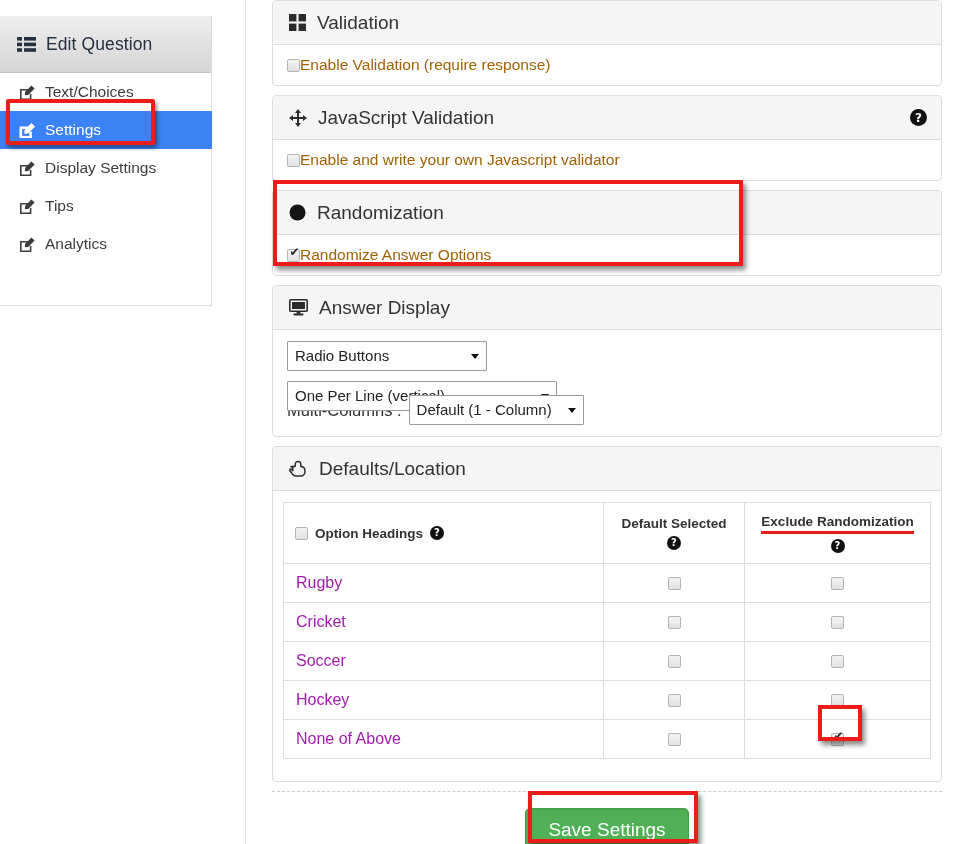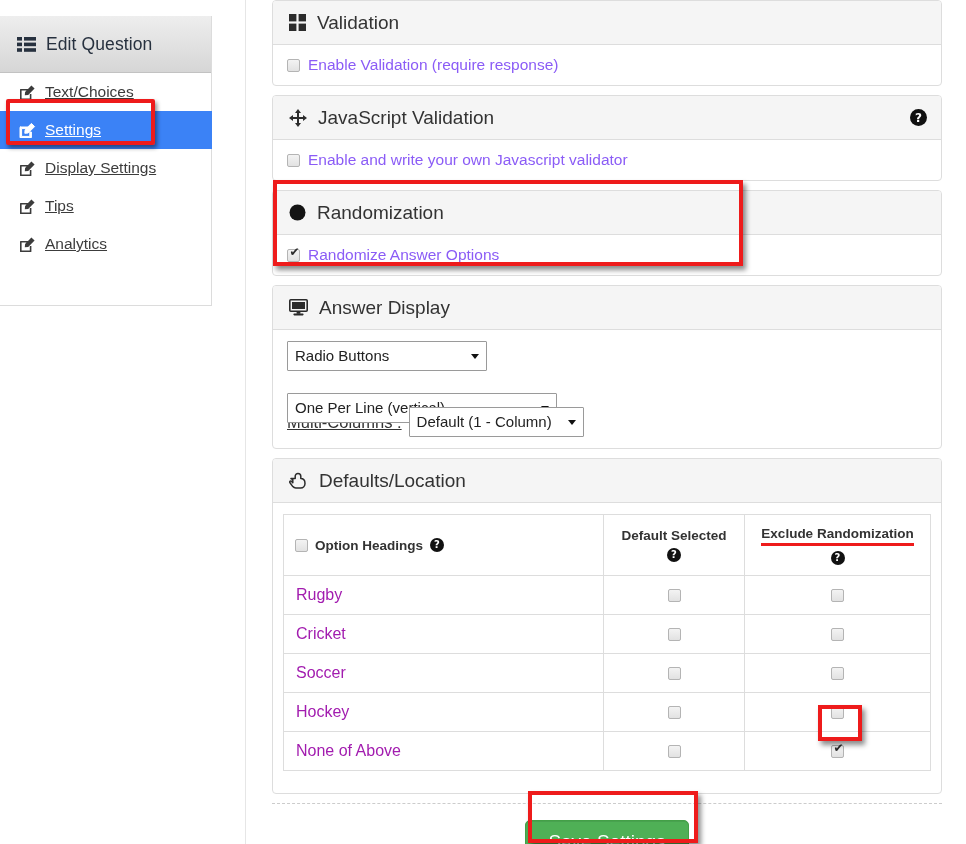--- a/index.html
+++ b/index.html
@@ -30,21 +30,20 @@
   }
   #sidebar-header .hdr-icon{width:19px;height:15px;margin-right:10px;display:inline-block;position:relative;}
   #sidebar-header .title{
     font-size:17.5px;color:#27313f;letter-spacing:.1px;
   }
   .side-item{
     height:38px;display:flex;align-items:center;
     padding-left:19px;box-sizing:border-box;
     font-size:15.5px;color:#3c3c3c;
     position:relative;
-    text-decoration:underline;
   }
   .side-item .pencil{margin-right:9px;display:inline-block;width:17px;height:15px;position:relative;}
   .side-item.active{
     background:#3b82f6;color:#ffffff;width:212px;
   }
   .side-item.active .pencil svg path{fill:#ffffff;stroke:#ffffff;}
   
   #active-bleed{
     position:absolute;left:212px;top:100px;width:0px;height:38px;background:#29a3dd;
   }
@@ -106,21 +105,21 @@
     position:relative;
     flex:0 0 auto;
   }
   .cb.checked::after{
     content:"\2714";
     position:absolute;left:0px;top:-4px;
     font-size:12px;color:#2b2b2b;
     line-height:13px;width:13px;text-align:center;
     font-family:"DejaVu Sans",sans-serif;
   }
-  .cb-row{display:flex;align-items:center;gap:8px;font-size:15.5px;color:#8b5cf6;text-align:center;}
+  .cb-row{display:flex;align-items:center;gap:0;font-size:15.5px;color:#a16207;text-align:center;}
 
   
   select,.fake-select{
     font-family:"Liberation Sans",sans-serif;
     font-size:15px;
     color:#222;
     background:#fff;
     border:1px solid #9a9a9a;
     border-radius:1px;
     padding:4px 22px 4px 7px;
@@ -134,21 +133,21 @@
   .sel-wrap::after{
     content:"";
     position:absolute;right:8px;top:13px;
     border-left:4px solid transparent;
     border-right:4px solid transparent;
     border-top:5px solid #111;
     pointer-events:none;
   }
 
   
-  .ad-row1{margin-bottom:22px;}
+  .ad-row1{margin-bottom:10px;}
   .ad-row2{display:flex;align-items:center;}
   .mc-label{
     font-size:16.5px;color:#333;margin-left:8px;margin-right:7px;
   }
 
   
   .dl-table{
     width:100%;border-collapse:collapse;
     border:1px solid #dddddd;
     table-layout:fixed;
@@ -368,21 +367,21 @@
       <div class="ad-row1">
         <span class="sel-wrap">
           <span class="fake-select" style="display:inline-block;width:200px;">Radio Buttons</span>
         </span>
       </div>
       <div class="ad-row2">
         <span class="sel-wrap">
           <span class="fake-select" style="display:inline-block;width:270px;">One Per Line (vertical)</span>
         </span>
       </div>
-      <div class="ad-row2" style="margin-top:-16px;margin-left:0;text-decoration:underline;">
+      <div class="ad-row2" style="margin-top:-16px;margin-left:0;">
         <span class="mc-label" style="margin-left:0;">Multi-Columns :</span>
         <span class="sel-wrap">
           <span class="fake-select" style="display:inline-block;width:175px;">Default (1 - Column)</span>
         </span>
       </div>
     </div>
   </div>
 
   <div class="panel">
     <div class="panel-head">

